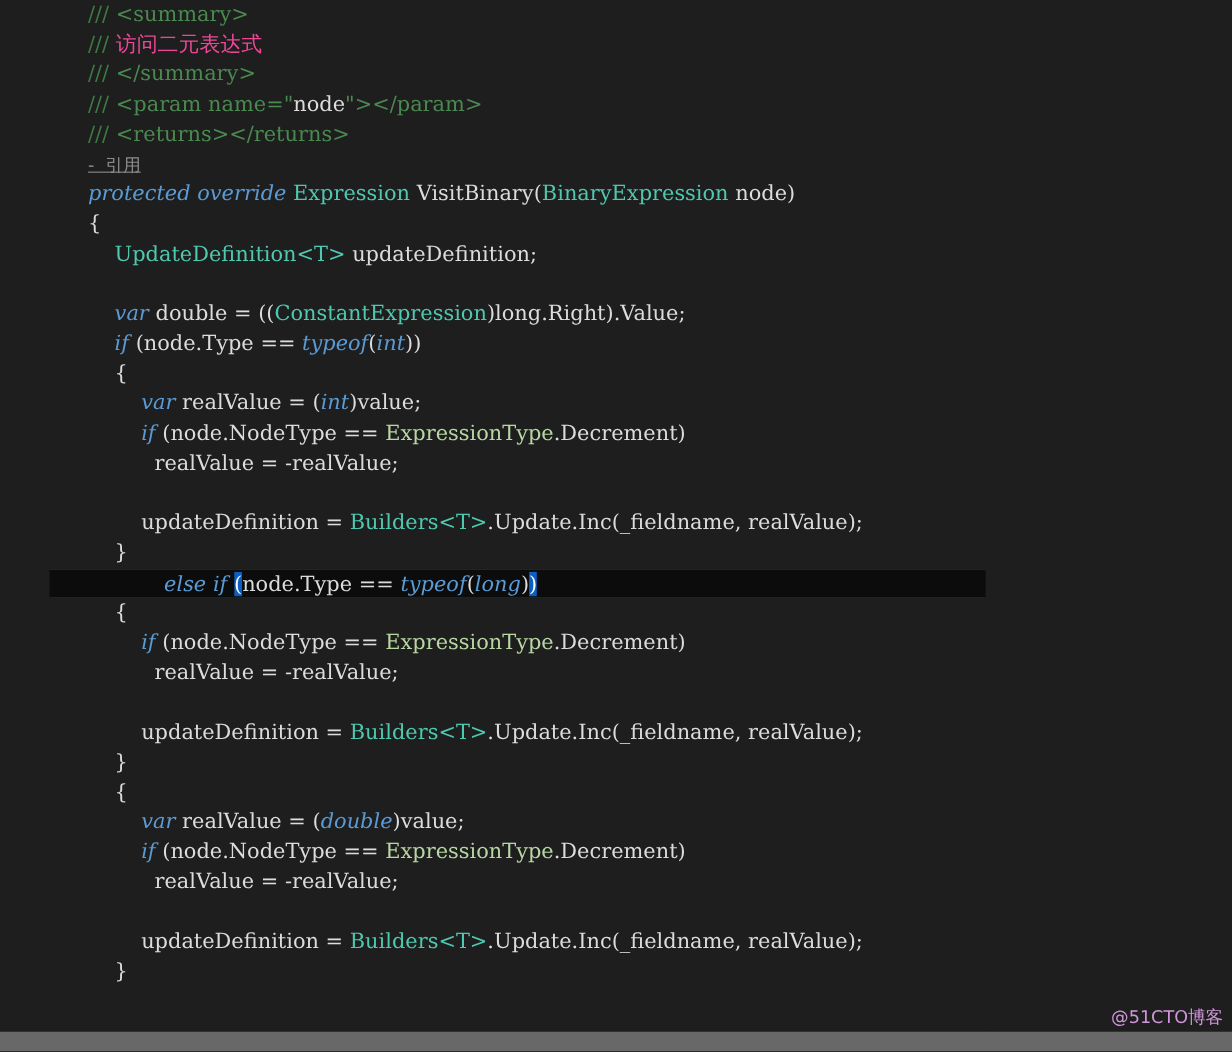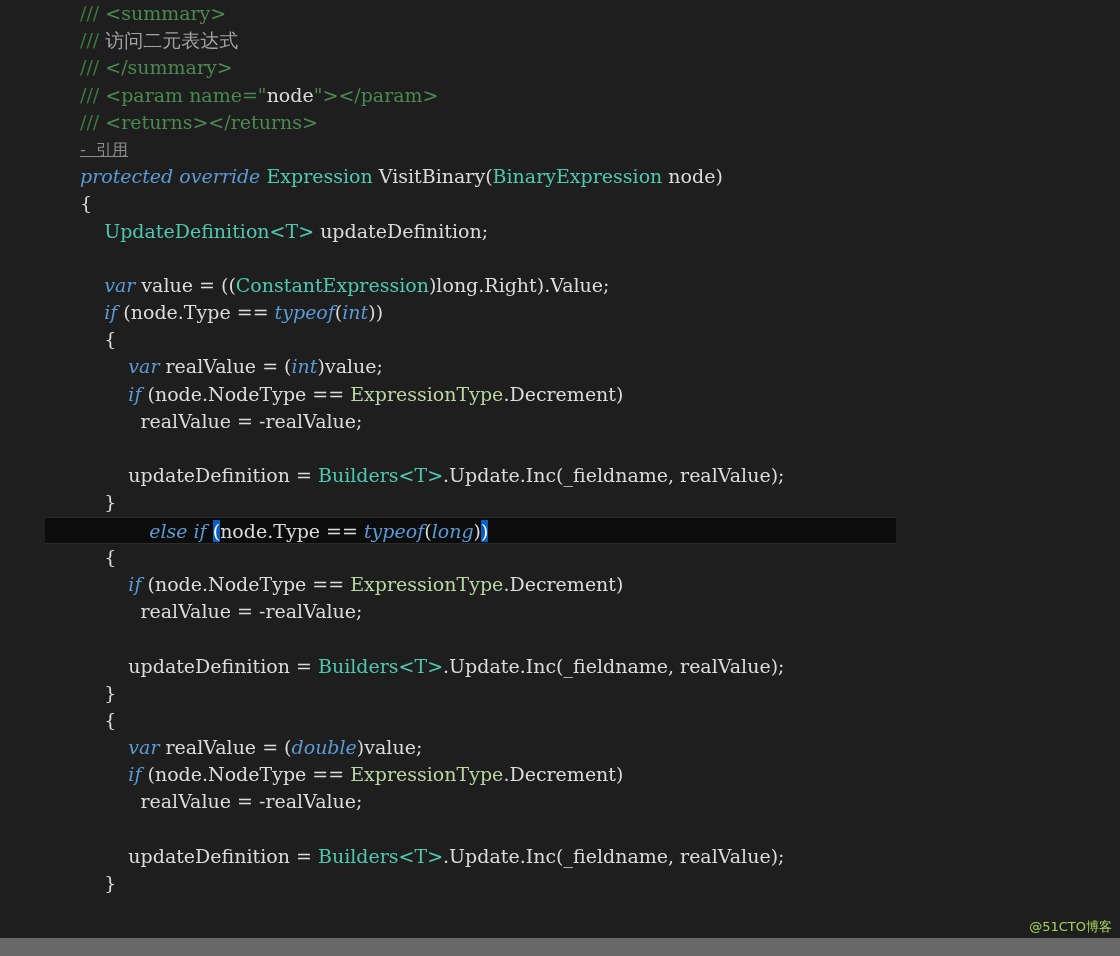--- a/index.html
+++ b/index.html
@@ -43,21 +43,21 @@
     background: #0c0c0c;
     border-top: 1px solid #2b2b2b;
     border-bottom: 1px solid #2b2b2b;
     box-sizing: border-box;
     height: 27.2px;
     margin-left: 45px;
   }
   .tok { white-space: pre; }
   .cmt      { color: #3f7d44; }
   .cmt-doc  { color: #4a8a50; }
-  .cmt-cjk  { color: #a3a3a3; font-family: "DejaVu Sans", sans-serif; font-size: 19px; }
+  .cmt-cjk  { color: #ec4899; font-family: "DejaVu Sans", sans-serif; font-size: 19px; }
   .kw       { color: #5a9bd5; font-style: italic; }
   .type     { color: #4ec9b0; }
   .enum     { color: #b8d7a3; text-align: center; }
   .plain    { color: #dcdcdc; }
   .punct    { color: #dcdcdc; }
   .brk      { background: #0b5ec4; color: #ffffff; }
   .codelens {
     position: relative;
     height: 27.2px;
     line-height: 27.2px;
@@ -82,22 +82,22 @@
     top: 0;
     height: 18px;
     width: 1120px;
     background: #686868;
   }
   #watermark {
     position: absolute;
     right: 8px;
     bottom: 20px;
     font-family: "DejaVu Sans", sans-serif;
-    font-size: 13px;
-    color: #bef264;
+    font-size: 16px;
+    color: #f0abfc;
     opacity: 0.85;
     pointer-events: none;
   }
 </style>
 </head>
 <body>
 
 <div id="editor">
 
   <div id="code-surface">
@@ -115,21 +115,21 @@
     <div class="codelens"><span>-  引用</span></div>
 
     <div class="line"><span class="tok kw">protected</span><span class="tok plain"> </span><span class="tok kw">override</span><span class="tok plain"> </span><span class="tok type">Expression</span><span class="tok plain"> </span><span class="tok plain">VisitBinary</span><span class="tok punct">(</span><span class="tok type">BinaryExpression</span><span class="tok plain"> node</span><span class="tok punct">)</span></div>
 
     <div class="line"><span class="tok punct">{</span></div>
 
     <div class="line"><span class="tok plain">    </span><span class="tok type">UpdateDefinition</span><span class="tok type">&lt;T&gt;</span><span class="tok plain"> updateDefinition;</span></div>
 
     <div class="line"><span class="tok plain"></span></div>
 
-    <div class="line"><span class="tok plain">    </span><span class="tok kw">var</span><span class="tok plain"> value = ((</span><span class="tok type">ConstantExpression</span><span class="tok plain">)long.Right).Value;</span></div>
+    <div class="line"><span class="tok plain">    </span><span class="tok kw">var</span><span class="tok plain"> double = ((</span><span class="tok type">ConstantExpression</span><span class="tok plain">)long.Right).Value;</span></div>
 
     <div class="line"><span class="tok plain">    </span><span class="tok kw">if</span><span class="tok plain"> (node.Type == </span><span class="tok kw">typeof</span><span class="tok punct">(</span><span class="tok kw">int</span><span class="tok punct">))</span></div>
 
     <div class="line"><span class="tok plain">    </span><span class="tok punct">{</span></div>
 
     <div class="line"><span class="tok plain">        </span><span class="tok kw">var</span><span class="tok plain"> realValue = (</span><span class="tok kw">int</span><span class="tok plain">)value;</span></div>
 
     <div class="line"><span class="tok plain">        </span><span class="tok kw">if</span><span class="tok plain"> (node.NodeType == </span><span class="tok enum">ExpressionType</span><span class="tok plain">.Decrement)</span></div>
 
     <div class="line"><span class="tok plain">          </span><span class="tok plain">realValue = -realValue;</span></div>

